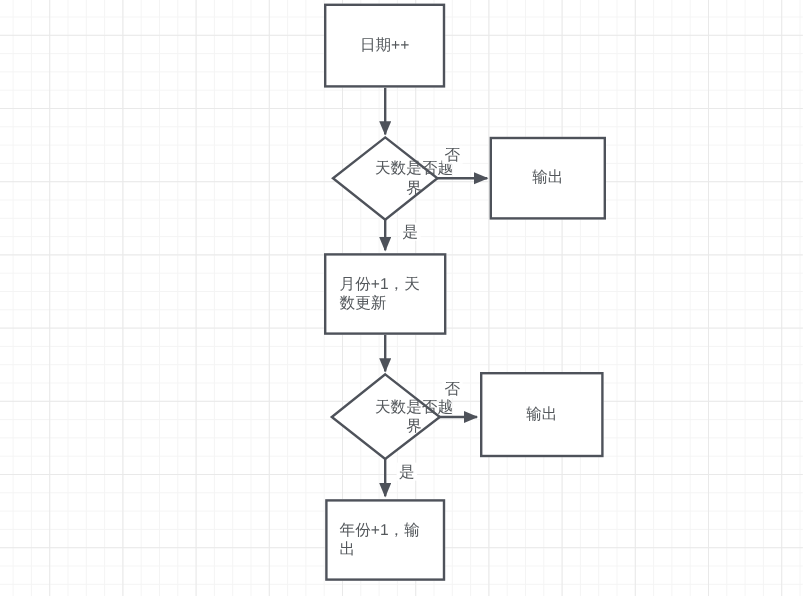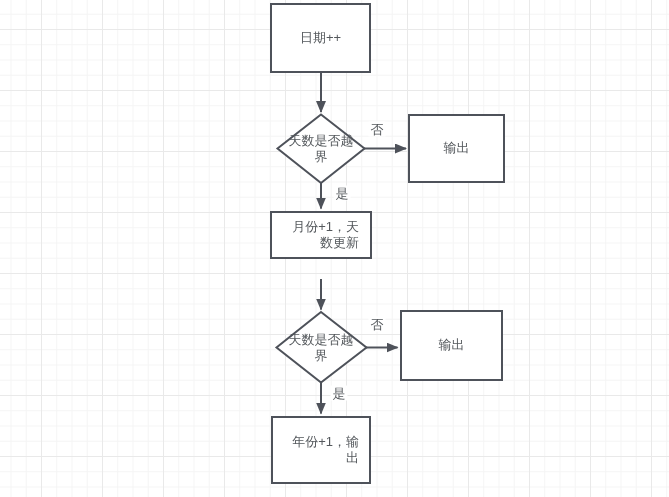--- a/index.html
+++ b/index.html
@@ -32,40 +32,40 @@
     background: #ffffff;
     border: 2px solid #4e525a;
     display: flex;
     align-items: center;
     justify-content: center;
     color: #54585c;
     font-size: 13px;
     line-height: 1.27;
     text-align: center;
   }
-  .node .label { text-align: right; }
+  .node .label { text-align: left; }
   .diamond-label {
     position: absolute;
     transform: translate(-50%, -50%);
     color: #54585c;
     font-size: 13px;
     line-height: 1.27;
     text-align: center;
   }
   .edge-label {
     position: absolute;
     transform: translate(-50%, -50%);
     color: #54585c;
     font-size: 13px;
     line-height: 1;
     background: #ffffff;
     padding: 1px 2px;
     white-space: nowrap;
   }
-  .wrap-72 { width: 72px; }
+  .wrap-72 { width: 72px; margin-left: 24px; }
   .wrap-76 { width: 76px; }
 </style>
 </head>
 <body>
 
 <div class="canvas">
 
   <svg class="wires" viewBox="0 0 669 497" xmlns="http://www.w3.org/2000/svg">
     <defs>
       <marker id="arrow" markerUnits="userSpaceOnUse" markerWidth="13" markerHeight="11" refX="11" refY="5" orient="auto">
@@ -85,21 +85,21 @@
   </svg>
 
   <div class="node" style="left:270px; top:3px; width:101px; height:70px;">
     <div class="label">日期++</div>
   </div>
 
   <div class="node" style="left:408px; top:114px; width:97px; height:69px;">
     <div class="label">输出</div>
   </div>
 
-  <div class="node" style="left:270px; top:211px; width:102px; height:48px;">
+  <div class="node" style="left:270px; top:211px; width:102px; height:68px;">
     <div class="label wrap-76">月份+1，天数更新</div>
   </div>
 
   <div class="node" style="left:400px; top:310px; width:103px; height:71px;">
     <div class="label">输出</div>
   </div>
 
   <div class="node" style="left:271px; top:416px; width:100px; height:68px;">
     <div class="label wrap-76">年份+1，输出</div>
   </div>

